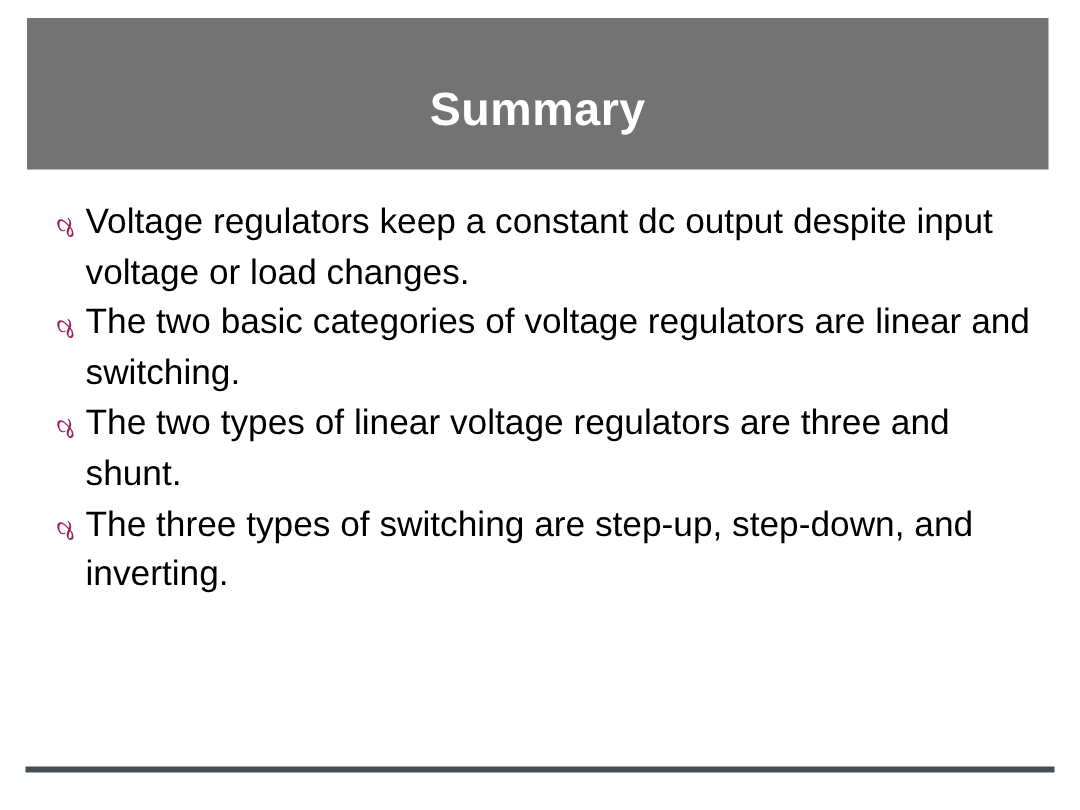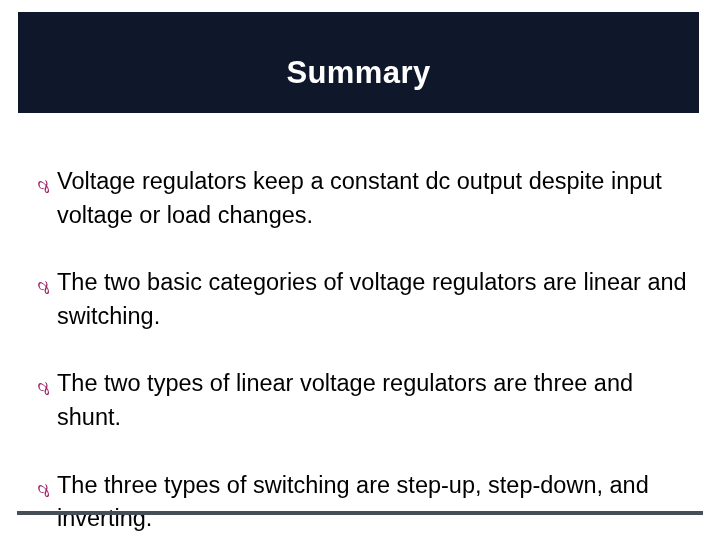--- a/index.html
+++ b/index.html
@@ -21,21 +21,21 @@
     background: #ffffff;
   }
 
   
   .title-band {
     position: absolute;
     left: 18px;
     top: 12px;
     width: 681px;
     height: 101px;
-    background: #0f172a;
+    background: #737373;
     box-sizing: border-box;
   }
 
   .title-text {
     position: absolute;
     left: 0;
     right: 0;
     top: 44px;
     text-align: center;
     color: #FFFFFF;
@@ -80,21 +80,20 @@
     font-size: 18px;
     line-height: 33.6px;
     font-weight: normal;
     transform: scaleX(-1);
     transform-origin: 12px 50%;
     display: inline-block;
   }
 
   .bullet-text {
     display: block;
-    margin-top: 34px;
   }
 
   
   .footer-rule {
     position: absolute;
     left: 17px;
     top: 511px;
     width: 686px;
     height: 4px;
     background: #464E58;

